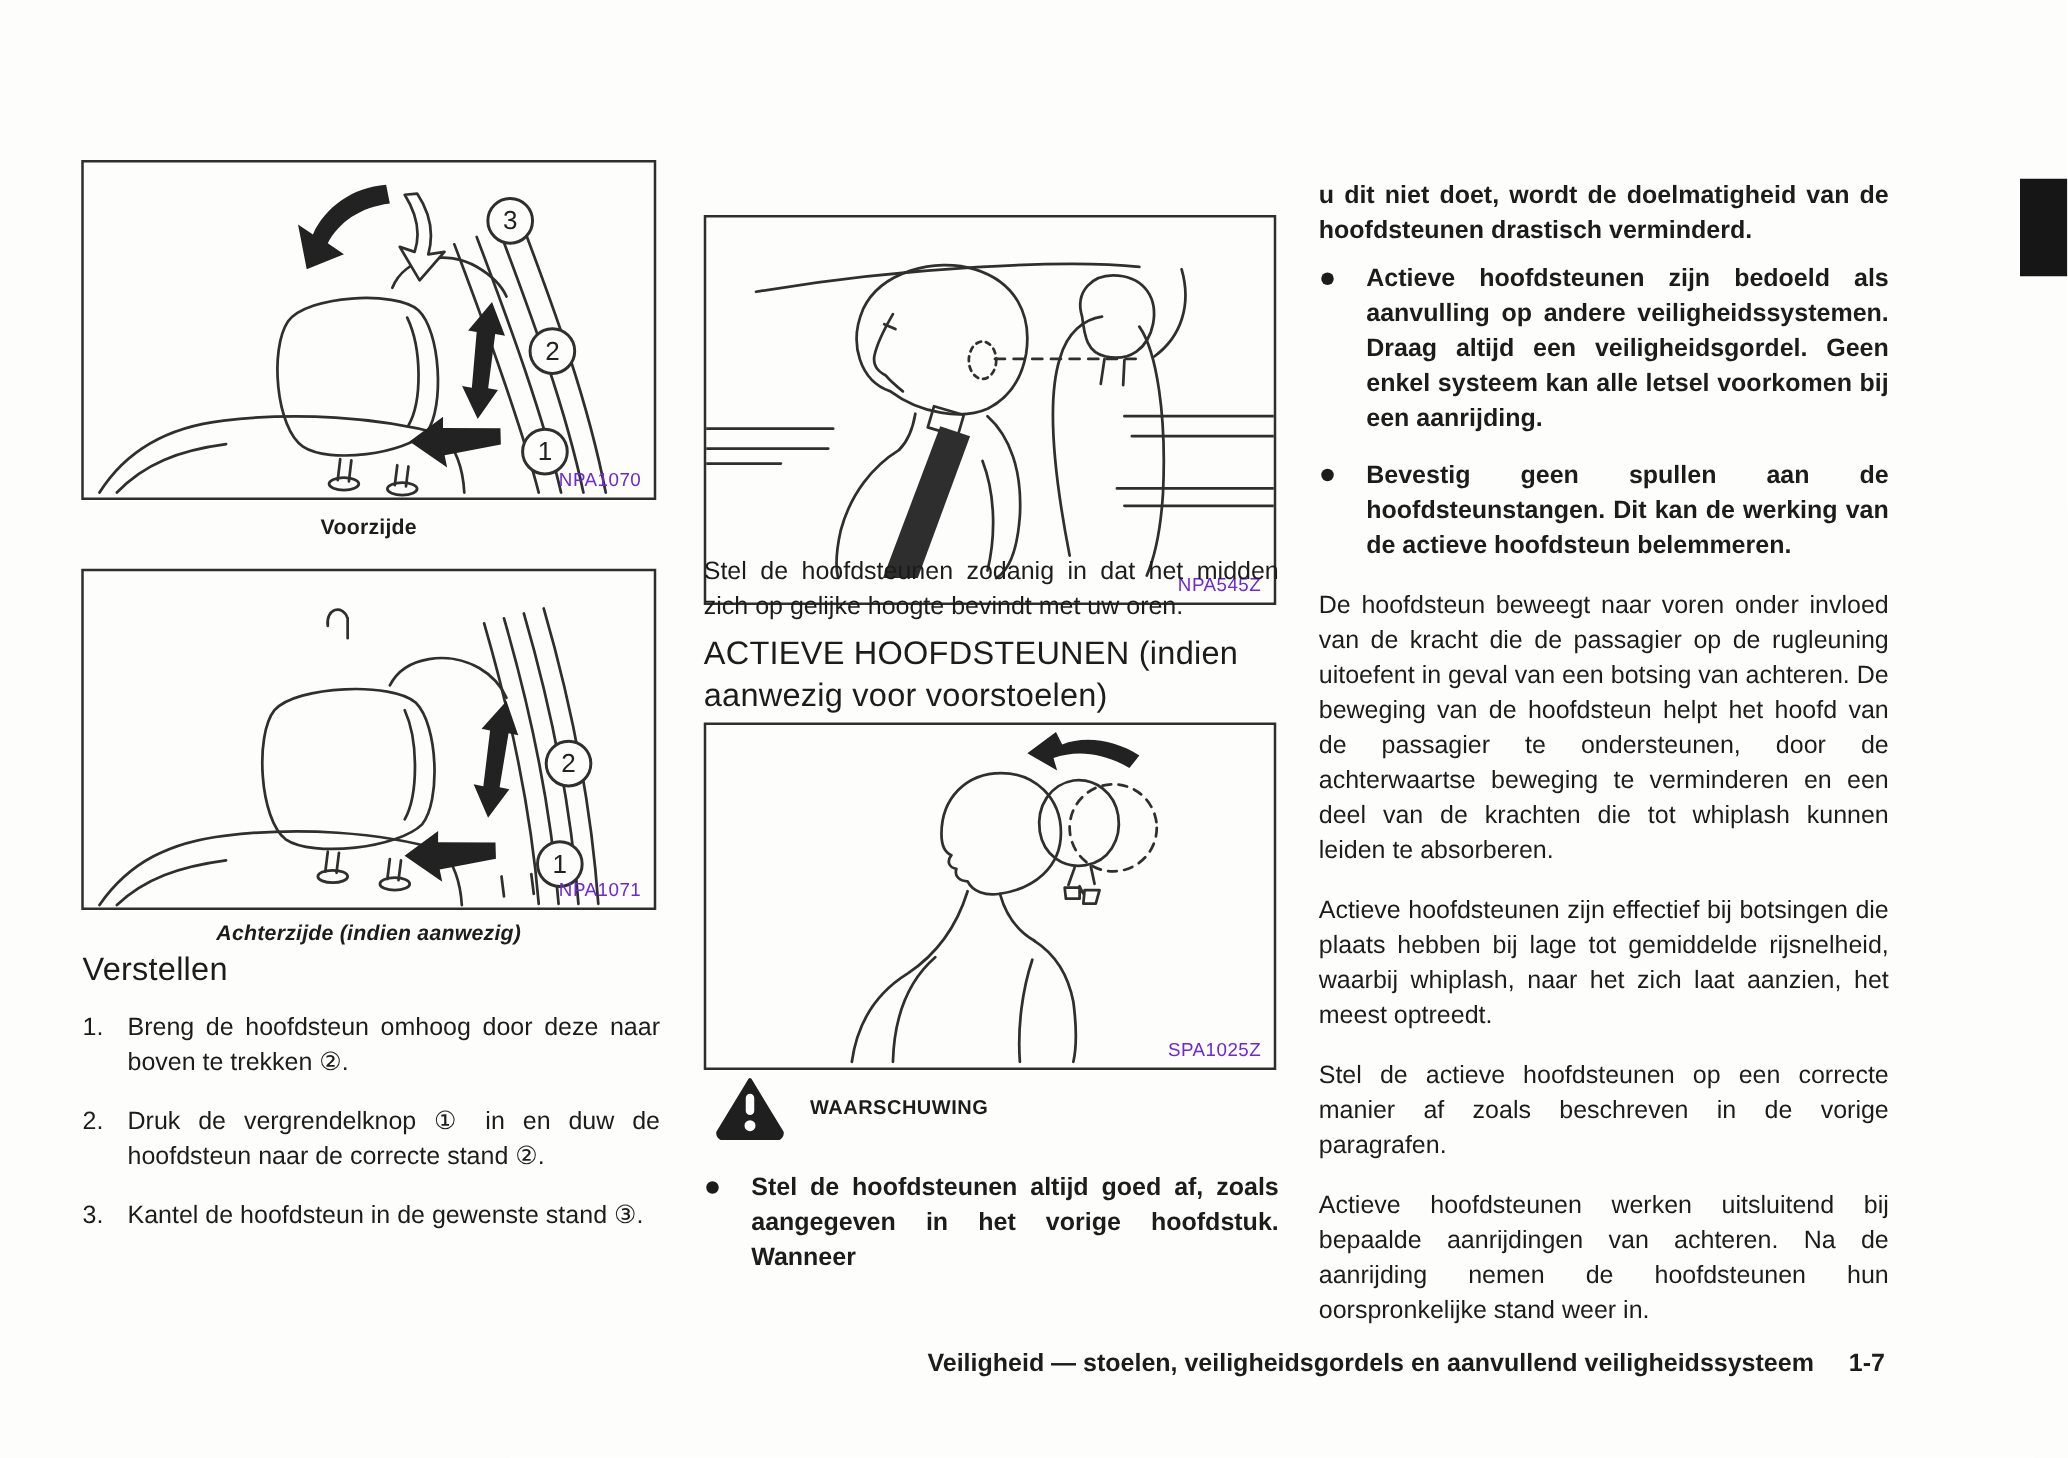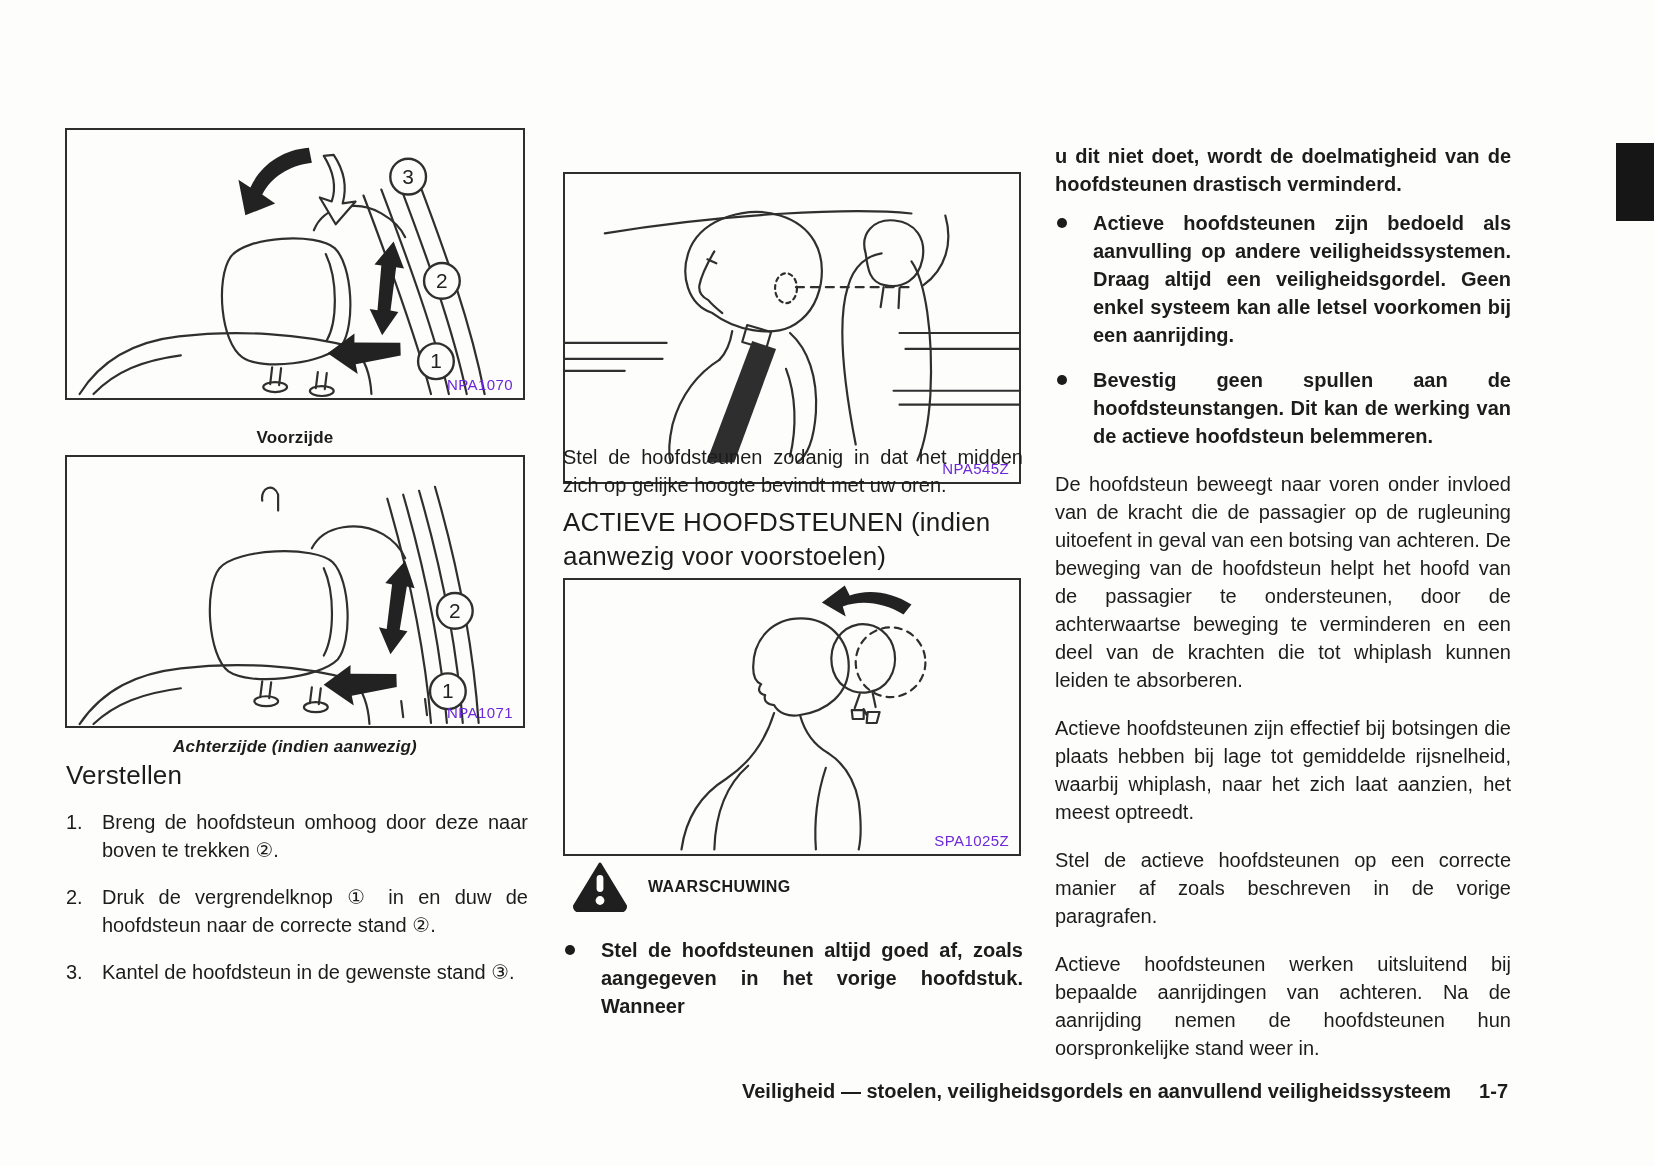--- a/index.html
+++ b/index.html
@@ -82,21 +82,21 @@
       </g>
       <circle class="callout-circle" cx="343" cy="47" r="18"></circle>
       <circle class="callout-circle" cx="377" cy="152" r="18"></circle>
       <circle class="callout-circle" cx="371" cy="233" r="18"></circle>
       <text class="callout-num" x="343" y="54">3</text>
       <text class="callout-num" x="377" y="159">2</text>
       <text class="callout-num" x="371" y="240">1</text>
     </svg>
     <span class="figcode">NPA1070</span>
   </div>
-  <div class="figcaption" style="left:65px; top:428px; width:460px;">Voorzijde</div>
+  <div class="figcaption" style="left:65px; top:412px; width:460px;">Voorzijde</div>
 
   <div class="figbox" style="left:65px; top:455px; width:460px; height:273px;">
     <svg viewBox="0 0 458 271">
       <g class="lineart">
         <path d="M322,42 C344,118 360,196 366,268"></path>
         <path d="M338,38 C360,114 376,192 382,268"></path>
         <path d="M354,34 C376,110 392,188 398,268"></path>
         <path d="M370,30 C392,106 408,184 414,268"></path>
         <path d="M196,44 C194,30 208,26 212,38 L212,54"></path>
         <path d="M246,92 C258,68 294,64 318,78 C330,85 336,93 340,102"></path>

